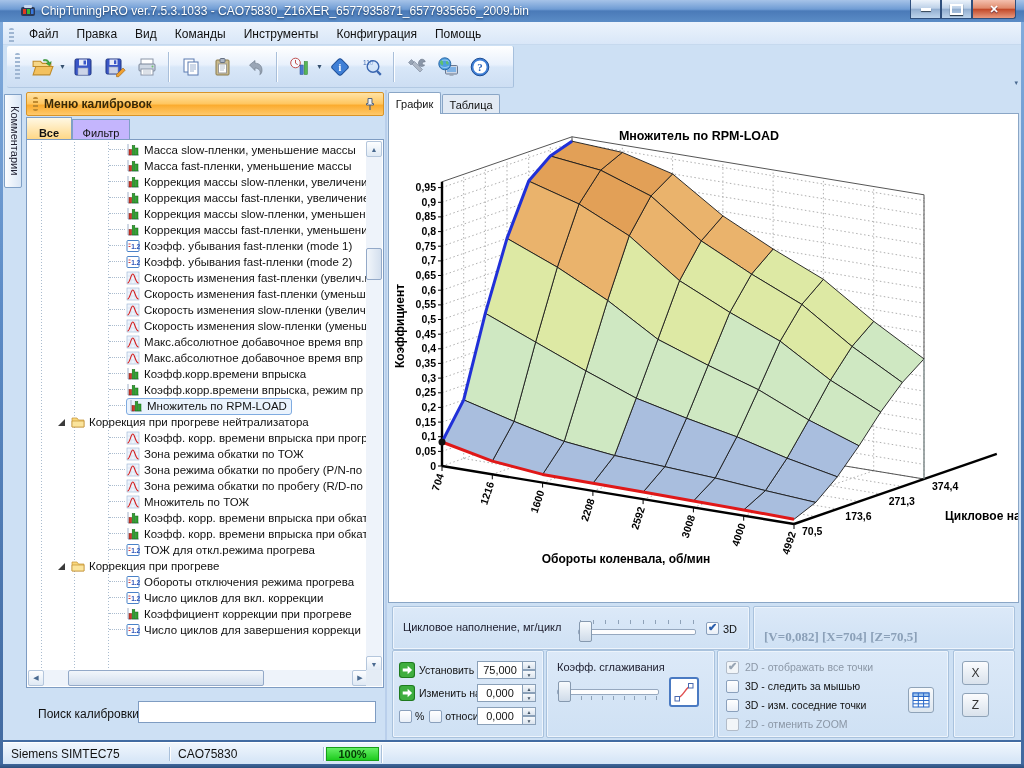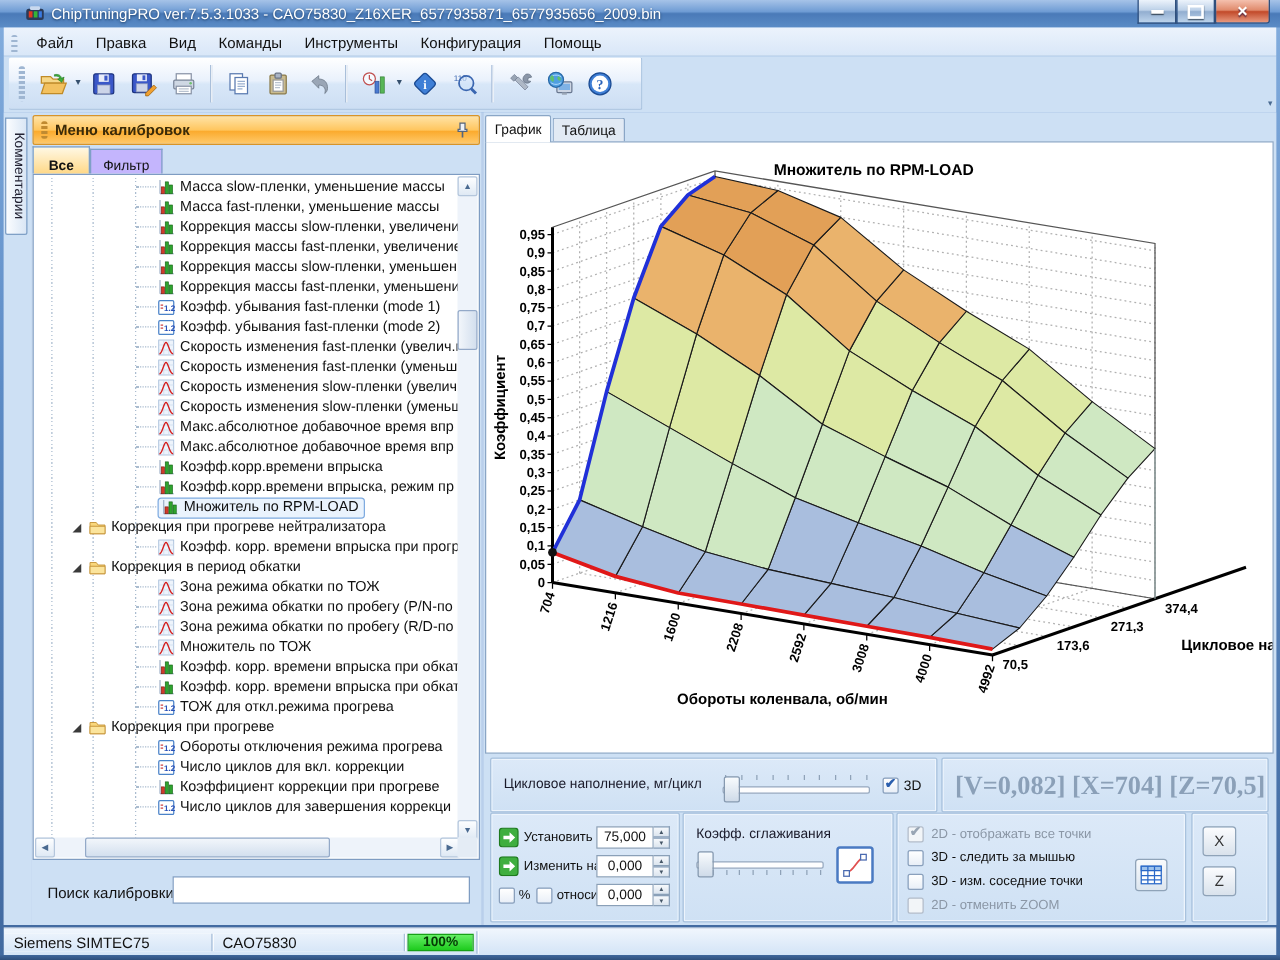--- a/index.html
+++ b/index.html
@@ -103,21 +103,21 @@
   #load-slider{left:185px;top:22px;width:118px}
   #load-slider .ticks{left:2px;top:-9px;width:114px}
   #load-slider .thumb{left:1px}
   .cb{width:13px;height:13px;border:1px solid #8aa0bc;background:linear-gradient(180deg,#fff,#e9eff7);border-radius:2px;
     display:flex;align-items:center;justify-content:center;box-sizing:border-box;flex:none}
   .cb .chk{font-size:11px;font-weight:bold;color:#2b5fae;line-height:1;margin-top:-2px}
   .cb.dis{border-color:#b2bcc9;background:#f2f5f8}
   .cb.dis .chk{color:#98a5b4}
   #cb3d{position:absolute;left:313px;top:15px;display:flex;align-items:center;gap:4px}
   #g-cursor{left:366px;top:516px;width:260px;height:42px}
-  #cursor-text{position:absolute;left:10px;top:9px;font-family:"Liberation Serif",serif;font-weight:bold;font-size:21px;color:#8ba0b8}
+  #cursor-text{position:absolute;left:10px;top:22px;font-family:"Liberation Serif",serif;font-weight:bold;font-size:13px;color:#8ba0b8}
   
   #g-set{left:5px;top:560px;width:150px;height:86px}
   .srow{position:absolute;left:6px;display:flex;align-items:center;height:18px}
   .garr{width:16px;height:16px;margin-right:4px;flex:none}
   .srow .slab{font-size:10.5px;white-space:nowrap}
   .spin{position:absolute;display:flex}
   .spin .val{width:46px;height:18px;background:#fff;border:1px solid #8aa0b8;box-sizing:border-box;
     display:flex;align-items:center;justify-content:center;font-size:11px}
   .spin .btns{width:13px;height:18px;display:flex;flex-direction:column}
   .spin .btns div{flex:1;border:1px solid #8aa0b8;border-left:none;background:linear-gradient(180deg,#f6f9fc,#dbe4ee);
@@ -556,35 +556,20 @@
             <span style="width:80px;flex:none"></span>
             <span class="conn"></span>
             <span class="ticon">
               <svg width="14" height="14" viewBox="0 0 14 14">
                 <rect x="1" y="1" width="12" height="12" fill="#eef4fc" stroke="#9ab4d4" stroke-width=".6"></rect>
                 <path d="M1 5h12M1 9h12M5 1v12M9 1v12" stroke="#ccdcee" stroke-width=".6"></path>
                 <path d="M1.5 12C4 12 4.8 3 6.8 3s2.6 9 5.7 9" stroke="#d42020" fill="none" stroke-width="1.1"></path>
               </svg>
             </span>
             <span>Коэфф. корр. времени впрыска при прогр</span>
-          </div>
-          <div class="trow">
-            <span style="width:28px;flex:none"></span>
-            <span class="exp">
-              <svg width="9" height="9" viewBox="0 0 9 9">
-                <path d="M8 1v7H1z" fill="#3a3a3a"></path>
-              </svg>
-            </span>
-            <span class="ticon">
-              <svg width="14" height="14" viewBox="0 0 14 14">
-                <path d="M1 3h5l1.5 2H13v7H1z" fill="#f9d77c" stroke="#c29032" stroke-width=".7"></path>
-                <path d="M1 6h12v6H1z" fill="#fbe49c" stroke="#c29032" stroke-width=".7"></path>
-              </svg>
-            </span>
-            <span>Коррекция в период обкатки</span>
           </div>
           <div class="trow">
             <span style="width:80px;flex:none"></span>
             <span class="conn"></span>
             <span class="ticon">
               <svg width="14" height="14" viewBox="0 0 14 14">
                 <rect x="1" y="1" width="12" height="12" fill="#eef4fc" stroke="#9ab4d4" stroke-width=".6"></rect>
                 <path d="M1 5h12M1 9h12M5 1v12M9 1v12" stroke="#ccdcee" stroke-width=".6"></path>
                 <path d="M1.5 12C4 12 4.8 3 6.8 3s2.6 9 5.7 9" stroke="#d42020" fill="none" stroke-width="1.1"></path>
               </svg>

